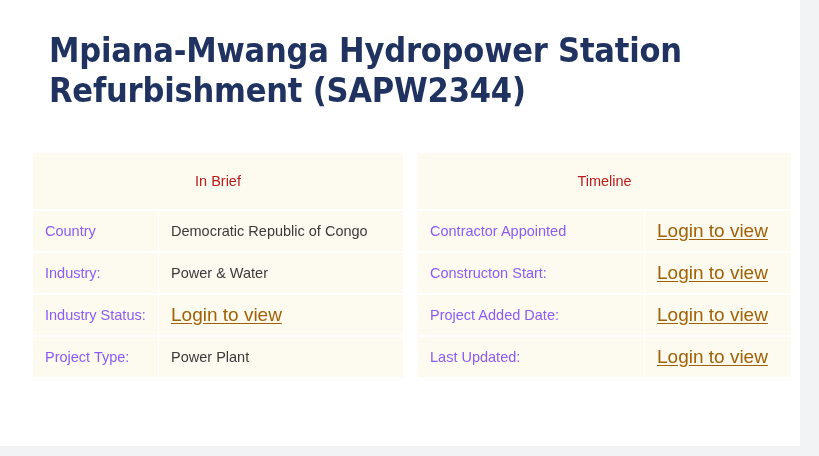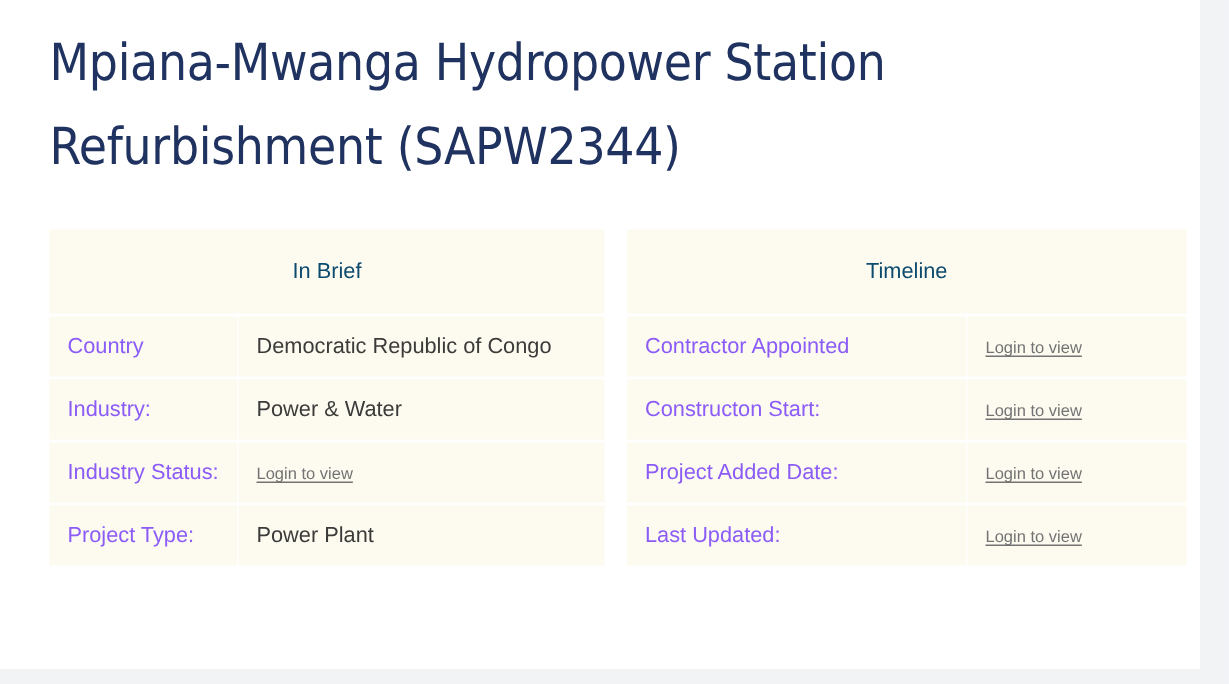--- a/index.html
+++ b/index.html
@@ -47,25 +47,25 @@
     width: 819px;
     height: 10px;
     background: #f2f3f5;
   }
 
   #page-title {
     position: absolute;
     left: 33px;
     top: 14px;
     width: 700px;
-    margin: 0;
+    margin: 16px;
     font-family: "DejaVu Sans Condensed", "Liberation Sans Narrow", "Liberation Sans", sans-serif;
     font-size: 34px;
-    line-height: 56px;
-    font-weight: 400;
+    line-height: 40px;
+    font-weight: 700;
     letter-spacing: -0.2px;
     color: #1f3260;
     white-space: pre-line;
   }
 
   .info-table {
     position: absolute;
     border-collapse: separate;
     border-spacing: 1px 2px;
     table-layout: fixed;
@@ -93,21 +93,21 @@
     vertical-align: middle;
     font-weight: 400;
     border: 0;
   }
 
   .info-table thead th {
     text-align: center;
     padding: 0;
     height: 56px;
     font-size: 14.5px;
-    color: #0c4a6e;
+    color: #b91c1c;
     font-weight: 400;
   }
 
   .info-table tbody td {
     height: 40px;
   }
 
   #table-in-brief col.c-label { width: 125px; }
   #table-in-brief col.c-value { width: 244px; }
 
@@ -120,25 +120,25 @@
 
   .cell-value {
     color: #3b3b39;
   }
 
   .tall-row td {
     height: 68px;
   }
 
   .login-link {
-    color: #737373;
+    color: #a16207;
     text-decoration: underline;
     text-underline-offset: 2px;
     cursor: pointer;
-    font-size: 11px;
+    font-size: 19px;
   }
 </style>
 </head>
 <body>
 
 <div id="viewport">
 
   <div id="content-card">
 
     <h1 id="page-title">Mpiana-Mwanga Hydropower Station

